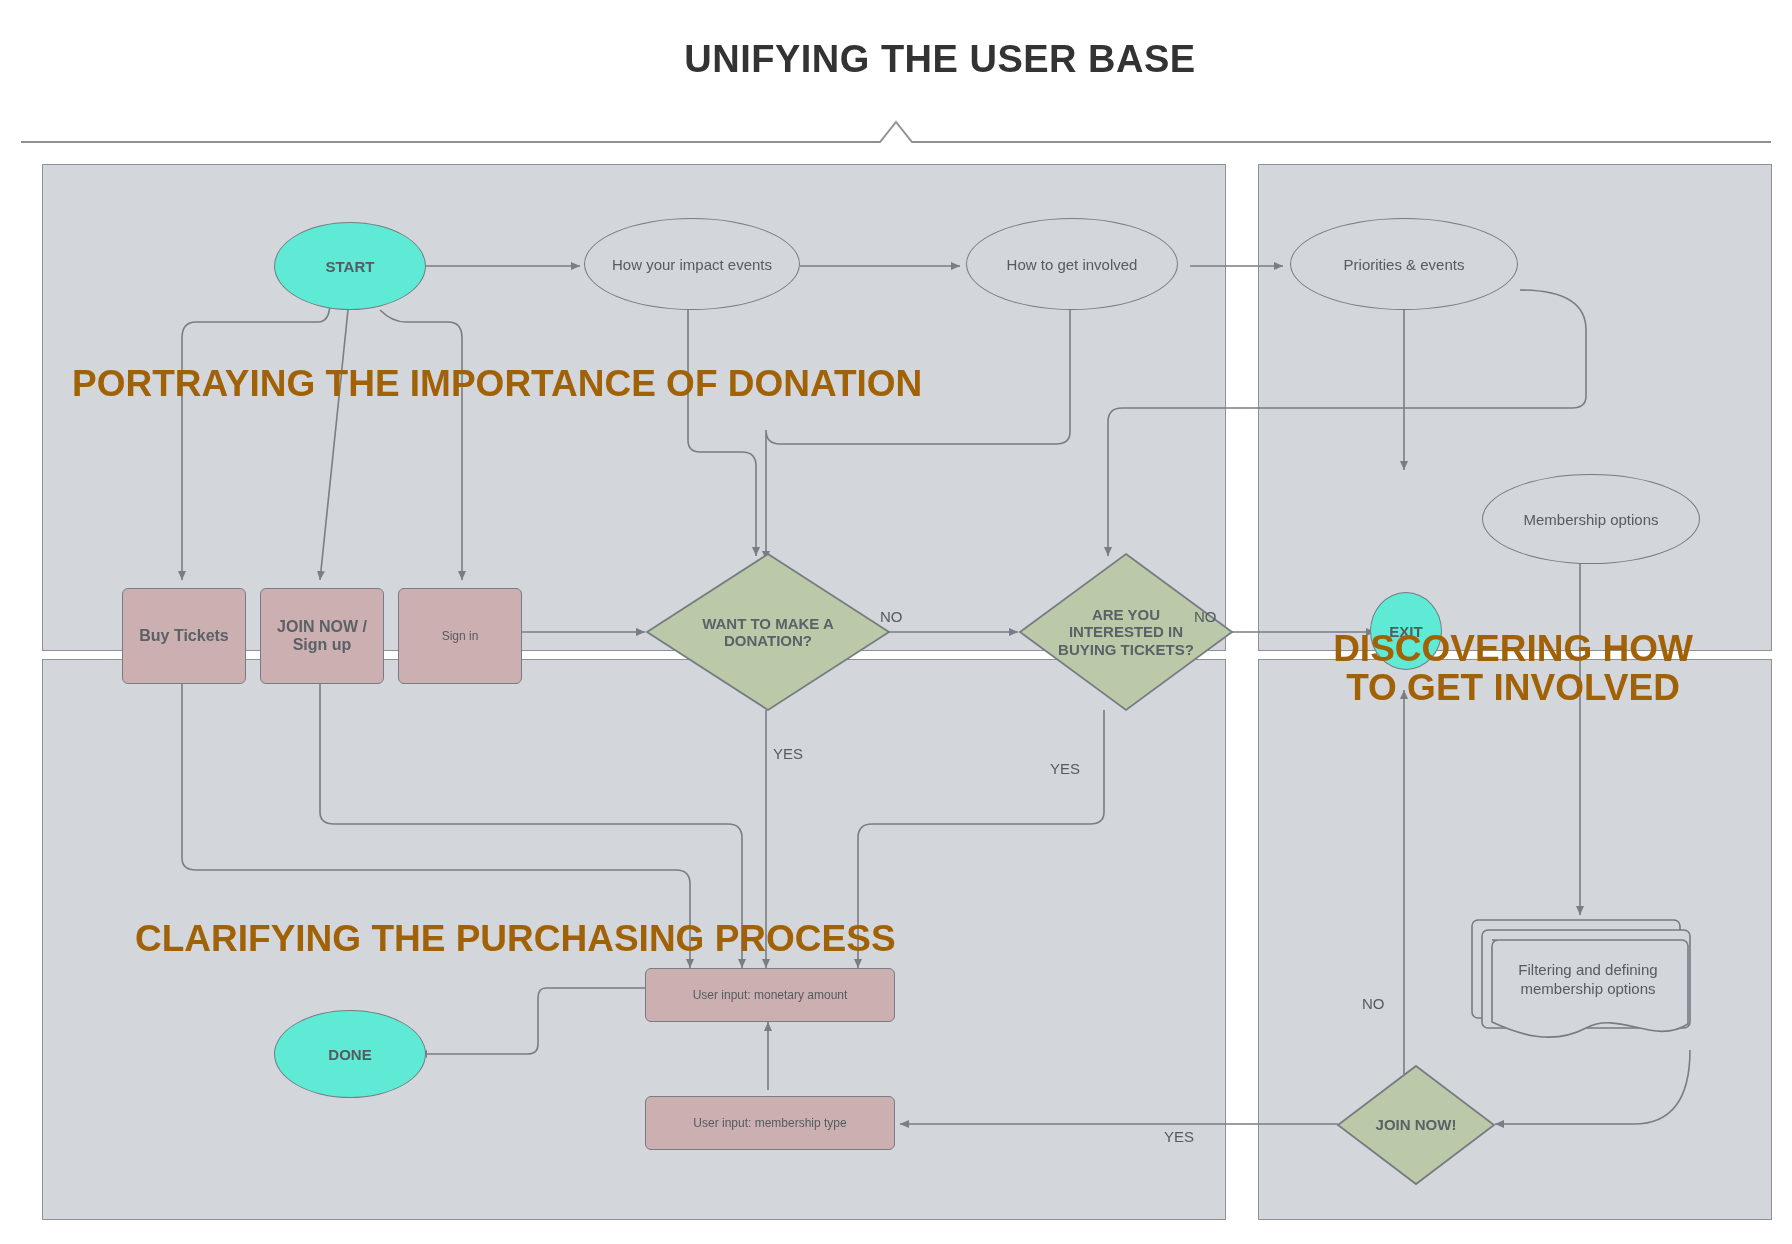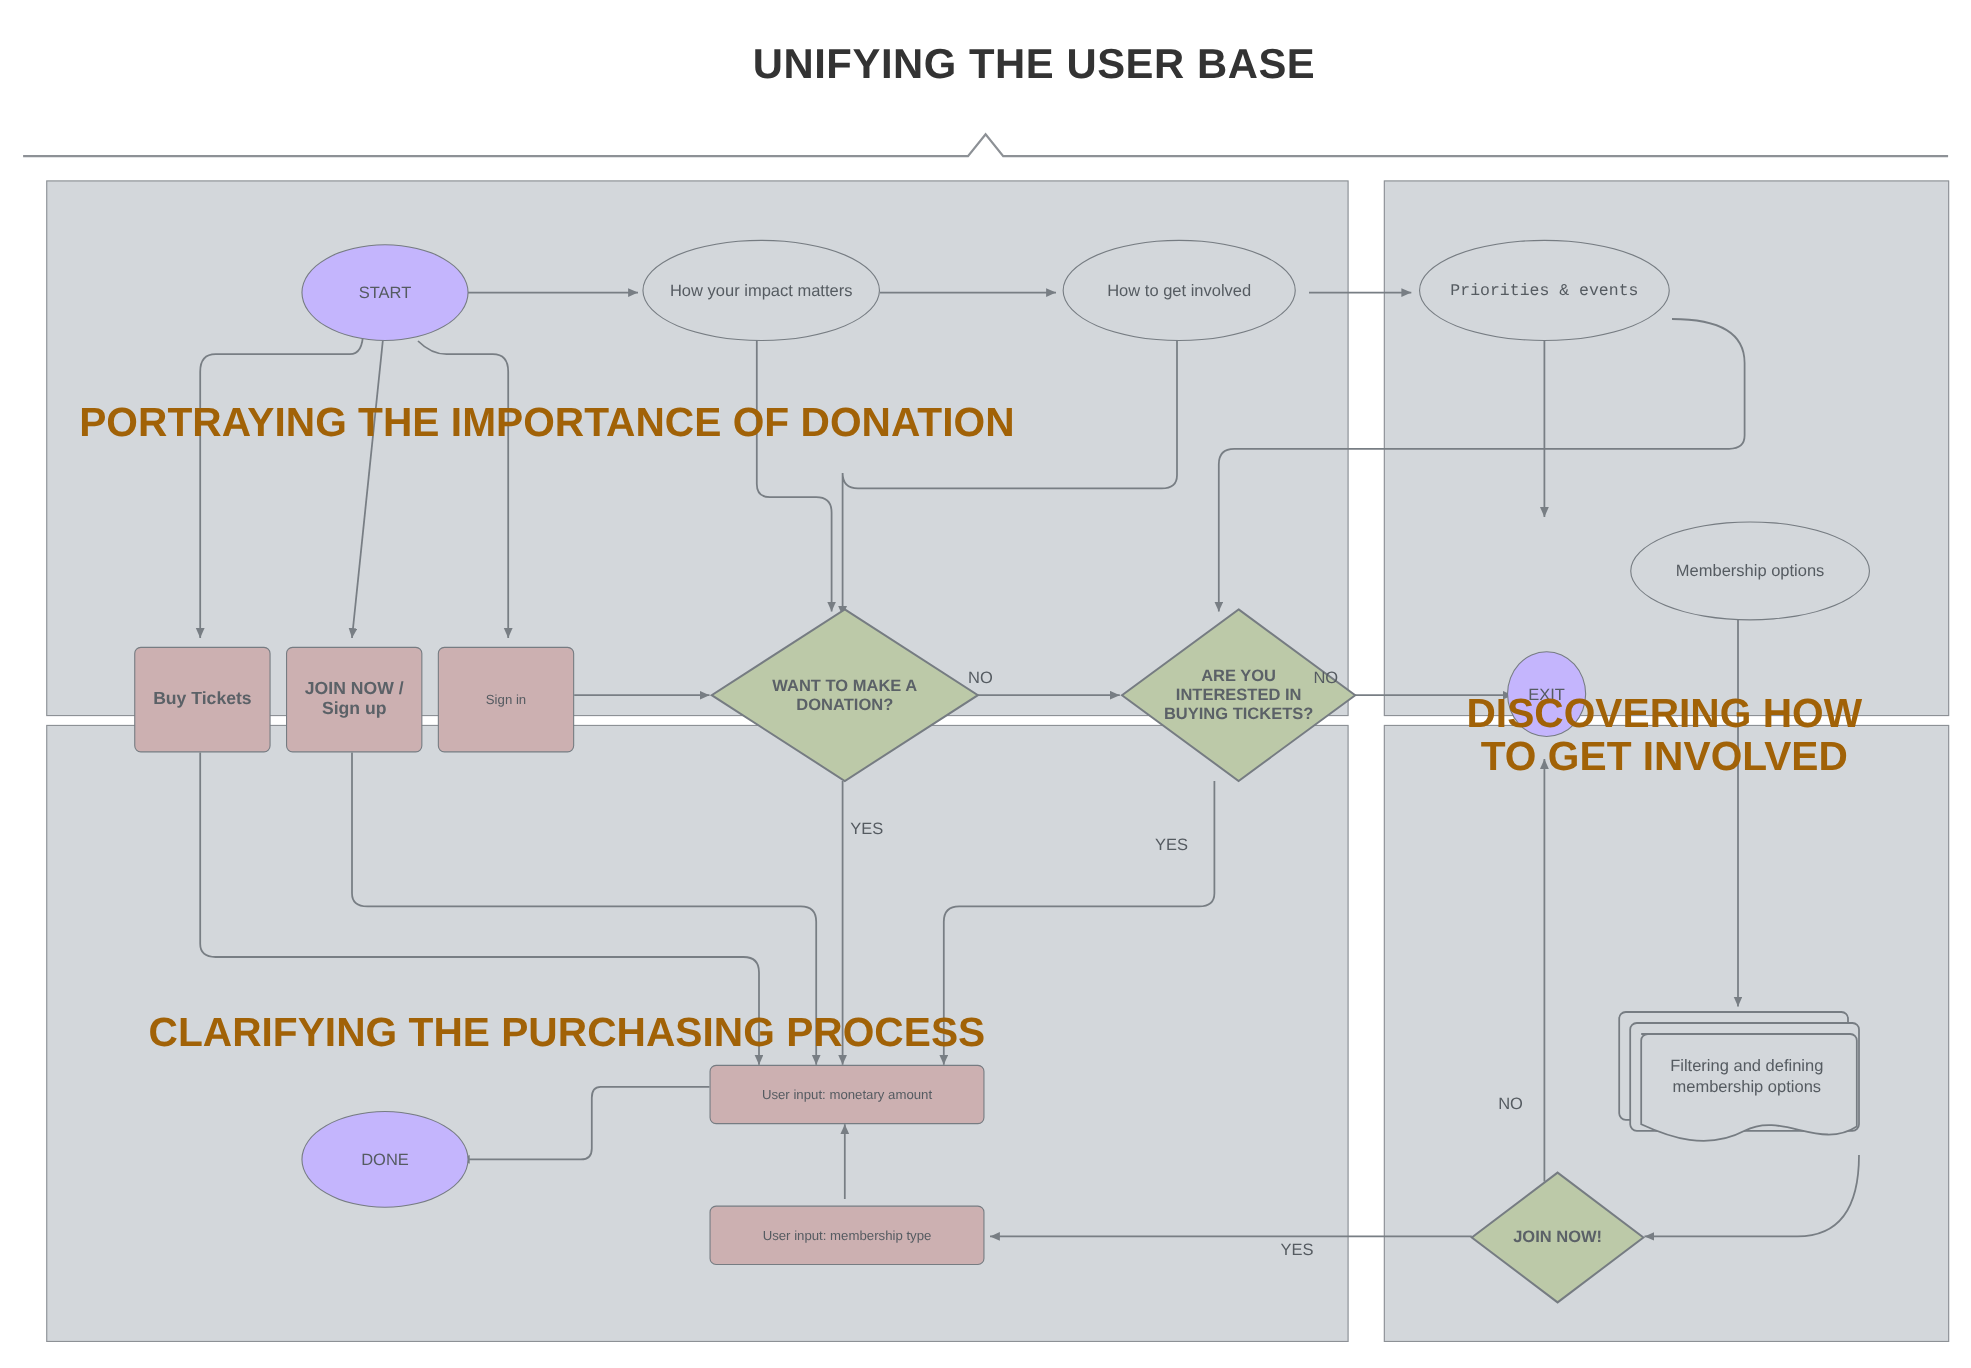--- a/index.html
+++ b/index.html
@@ -23,21 +23,21 @@
     box-sizing:border-box;
   }
 
   
   #wires{position:absolute;left:0;top:0;width:1792px;height:1244px;pointer-events:none;}
 
   
   .node{position:absolute;box-sizing:border-box;display:flex;align-items:center;
         justify-content:center;text-align:center;color:#555b61;}
   .ellipse{border:1.6px solid #767c82;border-radius:50%;background:#d3d7db;font-size:15px;}
-  .ellipse.blue{background:#c4b5fd;}
+  .ellipse.blue{background:#5eead4;font-weight:bold;}
   .rect{border:1.6px solid #767c82;border-radius:6px;background:#ccb0b1;font-size:12px;}
   .rect.bold{font-weight:bold;font-size:16px;color:#5b6167;}
   .diamond-wrap{position:absolute;}
   .diamond-wrap svg{position:absolute;left:0;top:0;}
   .diamond-label{
     position:absolute;left:0;top:0;width:100%;height:100%;display:flex;
     align-items:center;justify-content:center;text-align:center;
     font-weight:bold;font-size:15px;color:#5b6167;line-height:1.15;
     padding:0 6px;box-sizing:border-box;
   }
@@ -125,25 +125,25 @@
       <path d="M1104,710 L1104,812 Q1104,824 1090,824 L872,824 Q858,824 858,838 L858,968"></path>
 
       <path d="M182,684 L182,858 Q182,870 196,870 L676,870 Q690,870 690,884 L690,968"></path>
 
       <path d="M320,684 L320,812 Q320,824 334,824 L728,824 Q742,824 742,838 L742,968"></path>
     </g>
   </svg>
 
   <div class="node ellipse blue" style="left:274px;top:222px;width:152px;height:88px;">START</div>
 
-  <div class="node ellipse" style="left:584px;top:218px;width:216px;height:92px;">How your impact matters</div>
+  <div class="node ellipse" style="left:584px;top:218px;width:216px;height:92px;">How your impact events</div>
 
   <div class="node ellipse" style="left:966px;top:218px;width:212px;height:92px;">How to get involved</div>
 
-  <div class="node ellipse" style="left:1290px;top:218px;width:228px;height:92px;font-family:Liberation Mono, monospace;">Priorities &amp; events</div>
+  <div class="node ellipse" style="left:1290px;top:218px;width:228px;height:92px;">Priorities &amp; events</div>
 
   <div class="node ellipse" style="left:1482px;top:474px;width:218px;height:90px;">Membership options</div>
 
   <div class="node rect bold" style="left:122px;top:588px;width:124px;height:96px;">Buy Tickets</div>
 
   <div class="node rect bold" style="left:260px;top:588px;width:124px;height:96px;white-space:pre-line;">JOIN NOW /
 Sign up</div>
 
   <div class="node rect" style="left:398px;top:588px;width:124px;height:96px;">Sign in</div>
 

